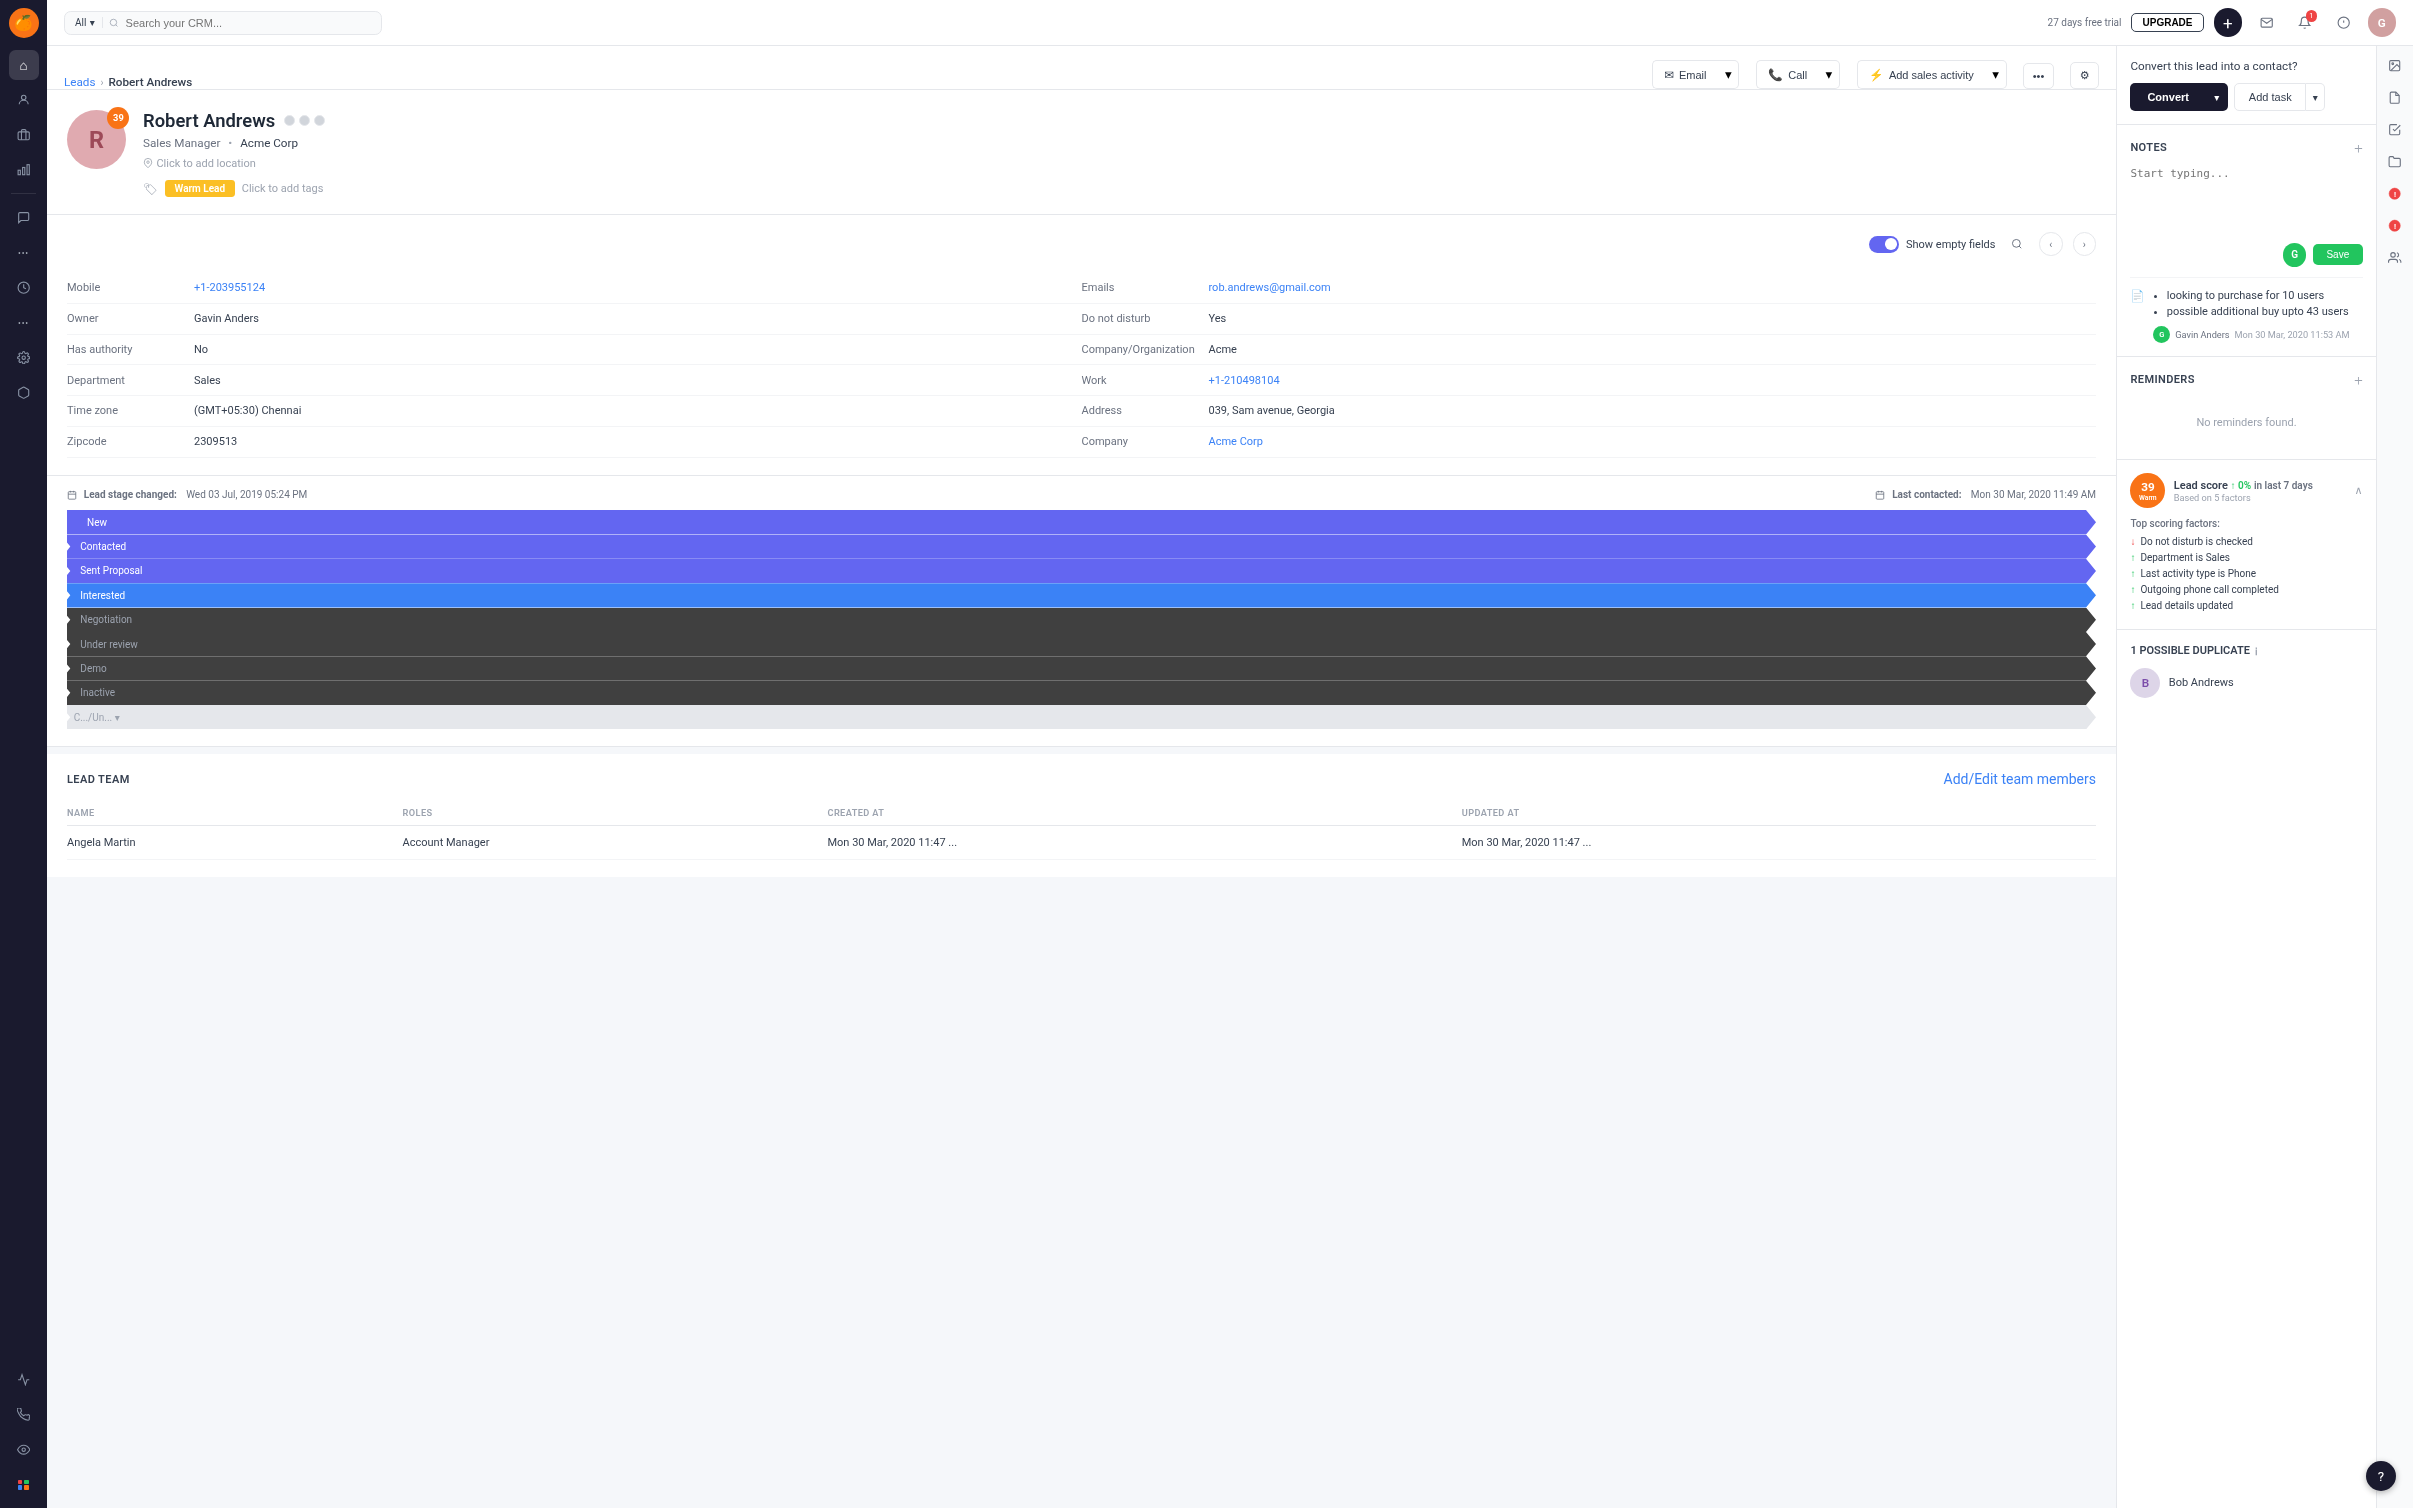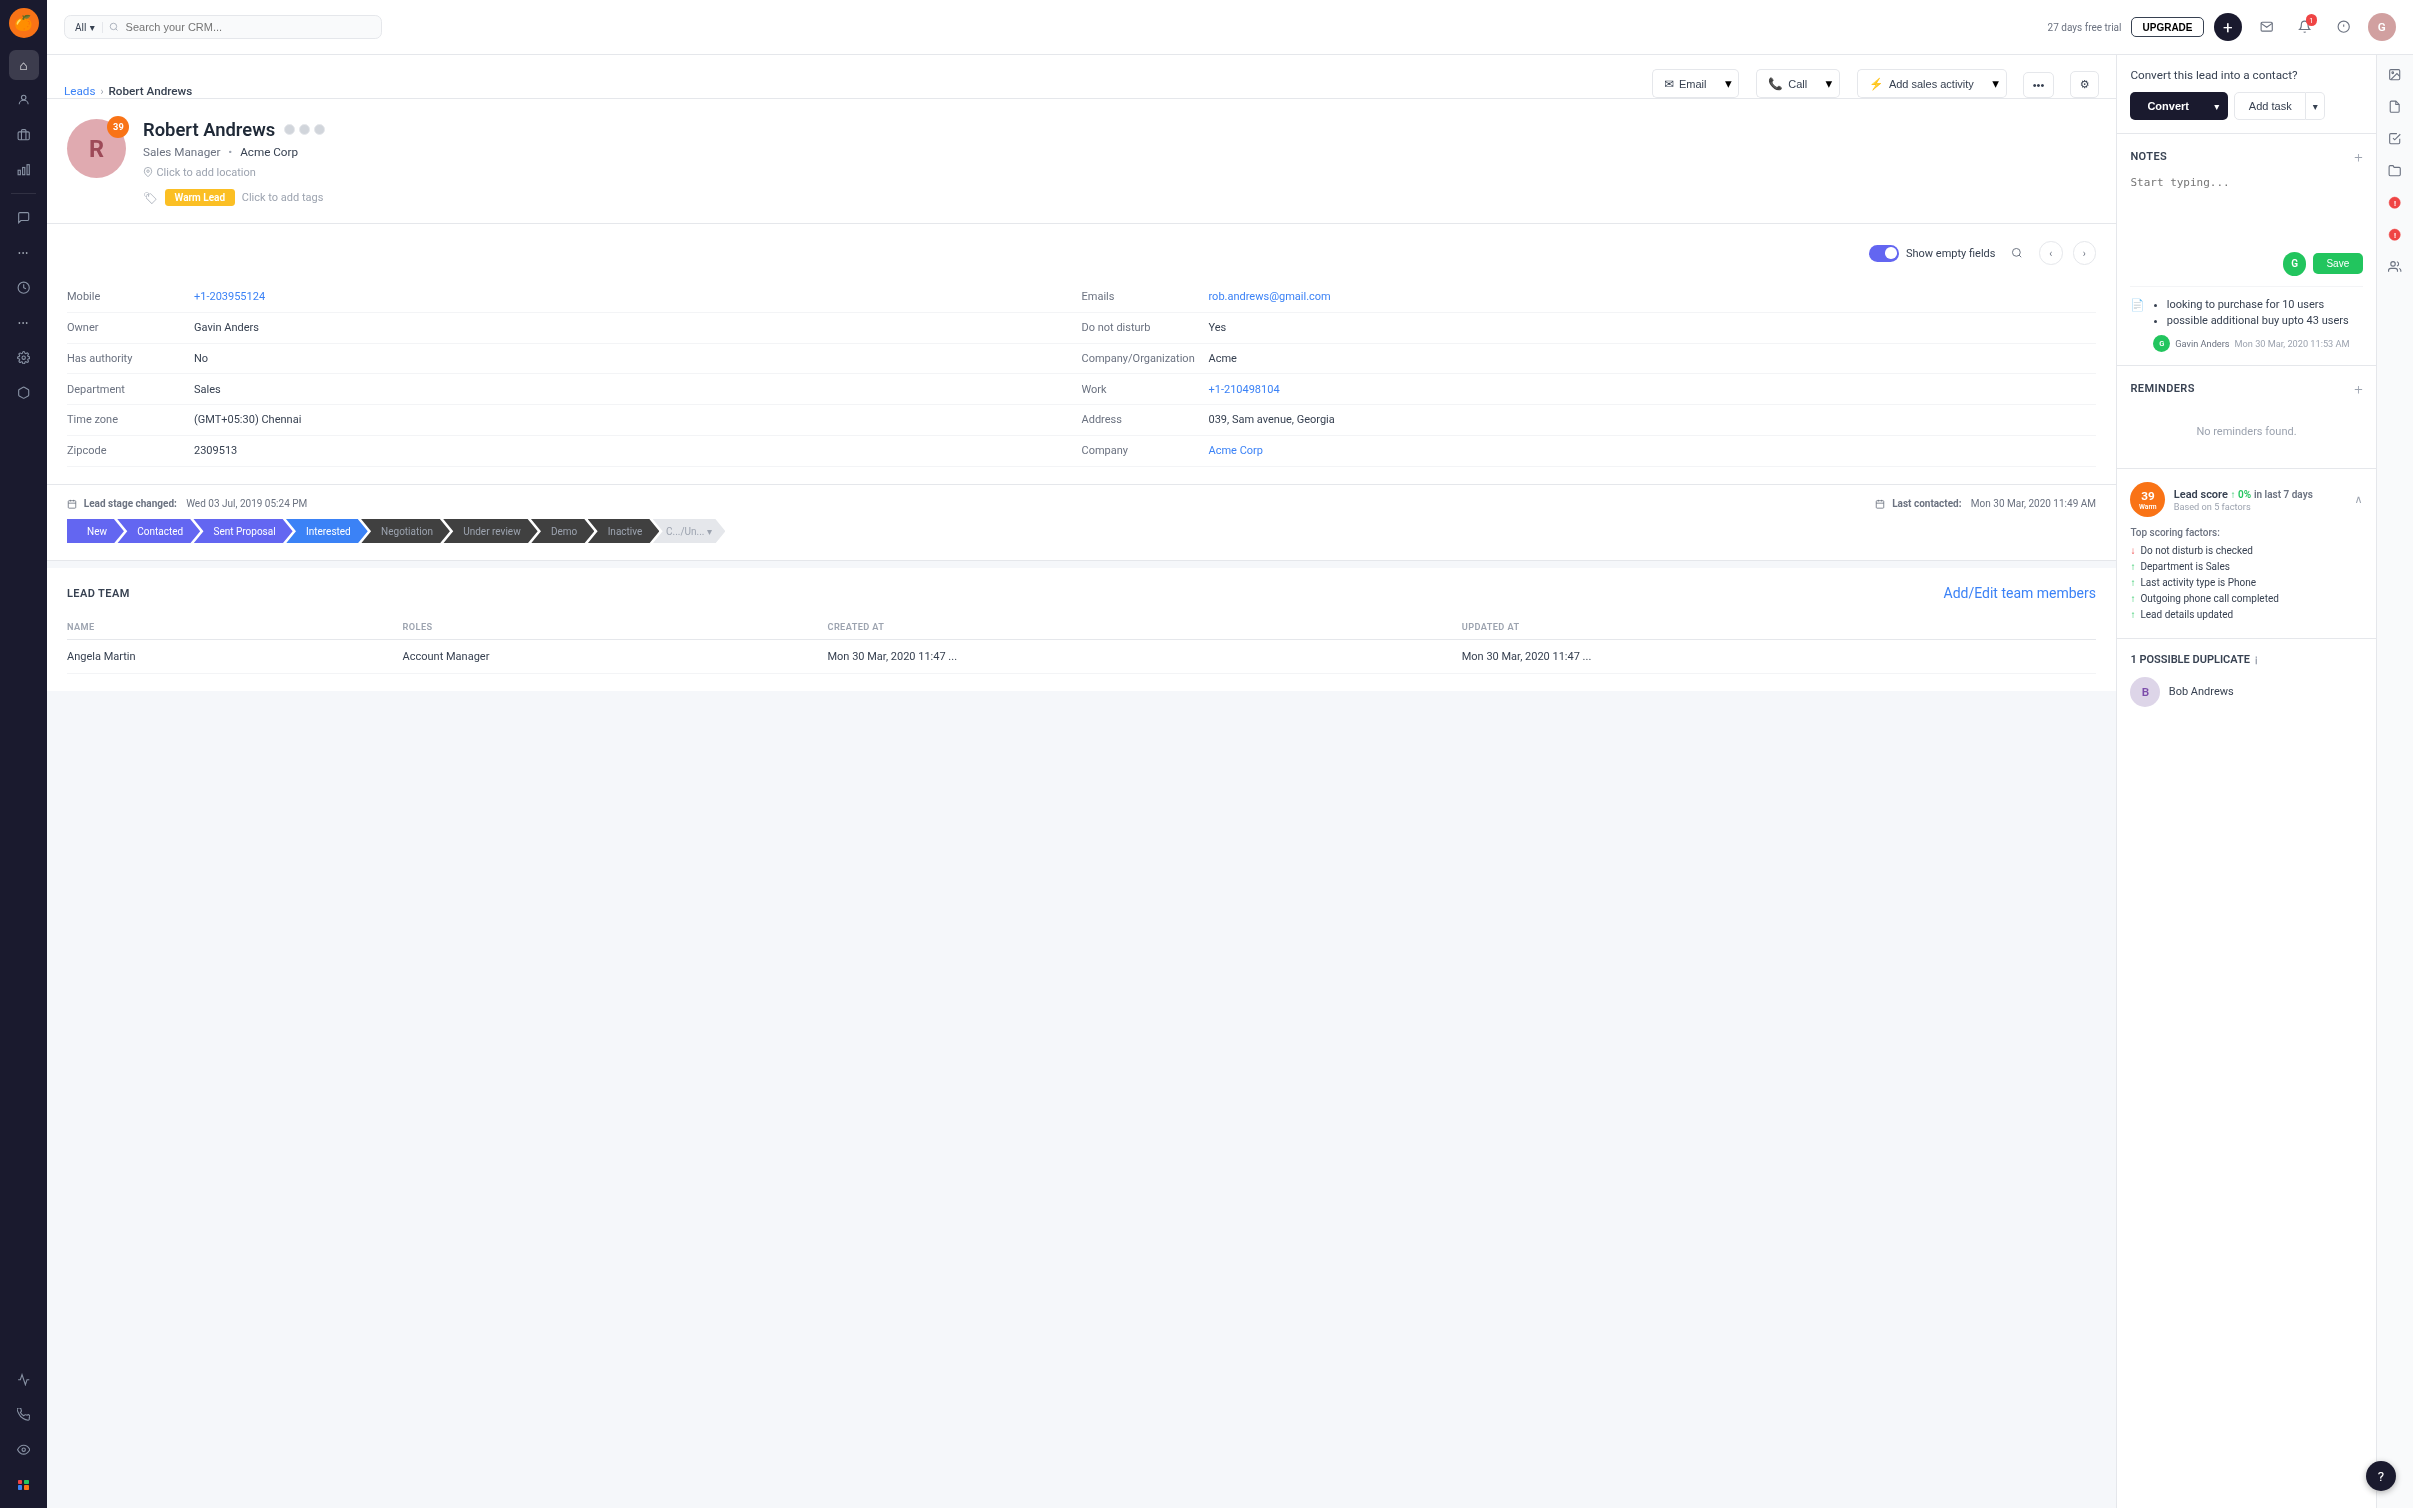--- a/index.html
+++ b/index.html
@@ -45,21 +45,21 @@
       flex-direction: column;
       overflow: hidden;
       min-width: 0;
     }
 
     
     .topnav {
       background: #fff;
       border-bottom: 0.8px solid #e5e7eb;
       padding: 0 17px;
-      height: 55px;
+      height: 46px;
       display: flex;
       align-items: center;
       gap: 10px;
       flex-shrink: 0;
     }
     .search-container {
       display: flex;
       align-items: center;
       background: #f9fafb;
       border: 0.8px solid #e5e7eb;
@@ -331,21 +331,21 @@
       padding: 13.4px 20px 17px;
       border-bottom: 0.8px solid #e5e7eb;
     }
     .stage-meta {
       display: flex; justify-content: space-between;
       font-size: 10px; color: #6b7280;
       margin-bottom: 10px;
     }
     .stage-meta span { display: flex; align-items: center; gap: 3.4px; }
     .stage-pipeline {
-      display: flex; gap: 0; overflow: hidden;
+      display: flex; gap: 0; overflow: hidden; flex-direction: column;
     }
     .stage-item {
       padding: 6.7px 17px 6.7px 20px;
       font-size: 10px;
       color: #fff;
       background: #6366f1;
       position: relative;
       cursor: pointer;
       clip-path: polygon(0 0, calc(100% - 10px) 0, 100% 50%, calc(100% - 10px) 100%, 0 100%, 10px 50%);
       margin-left: -6.7px;

